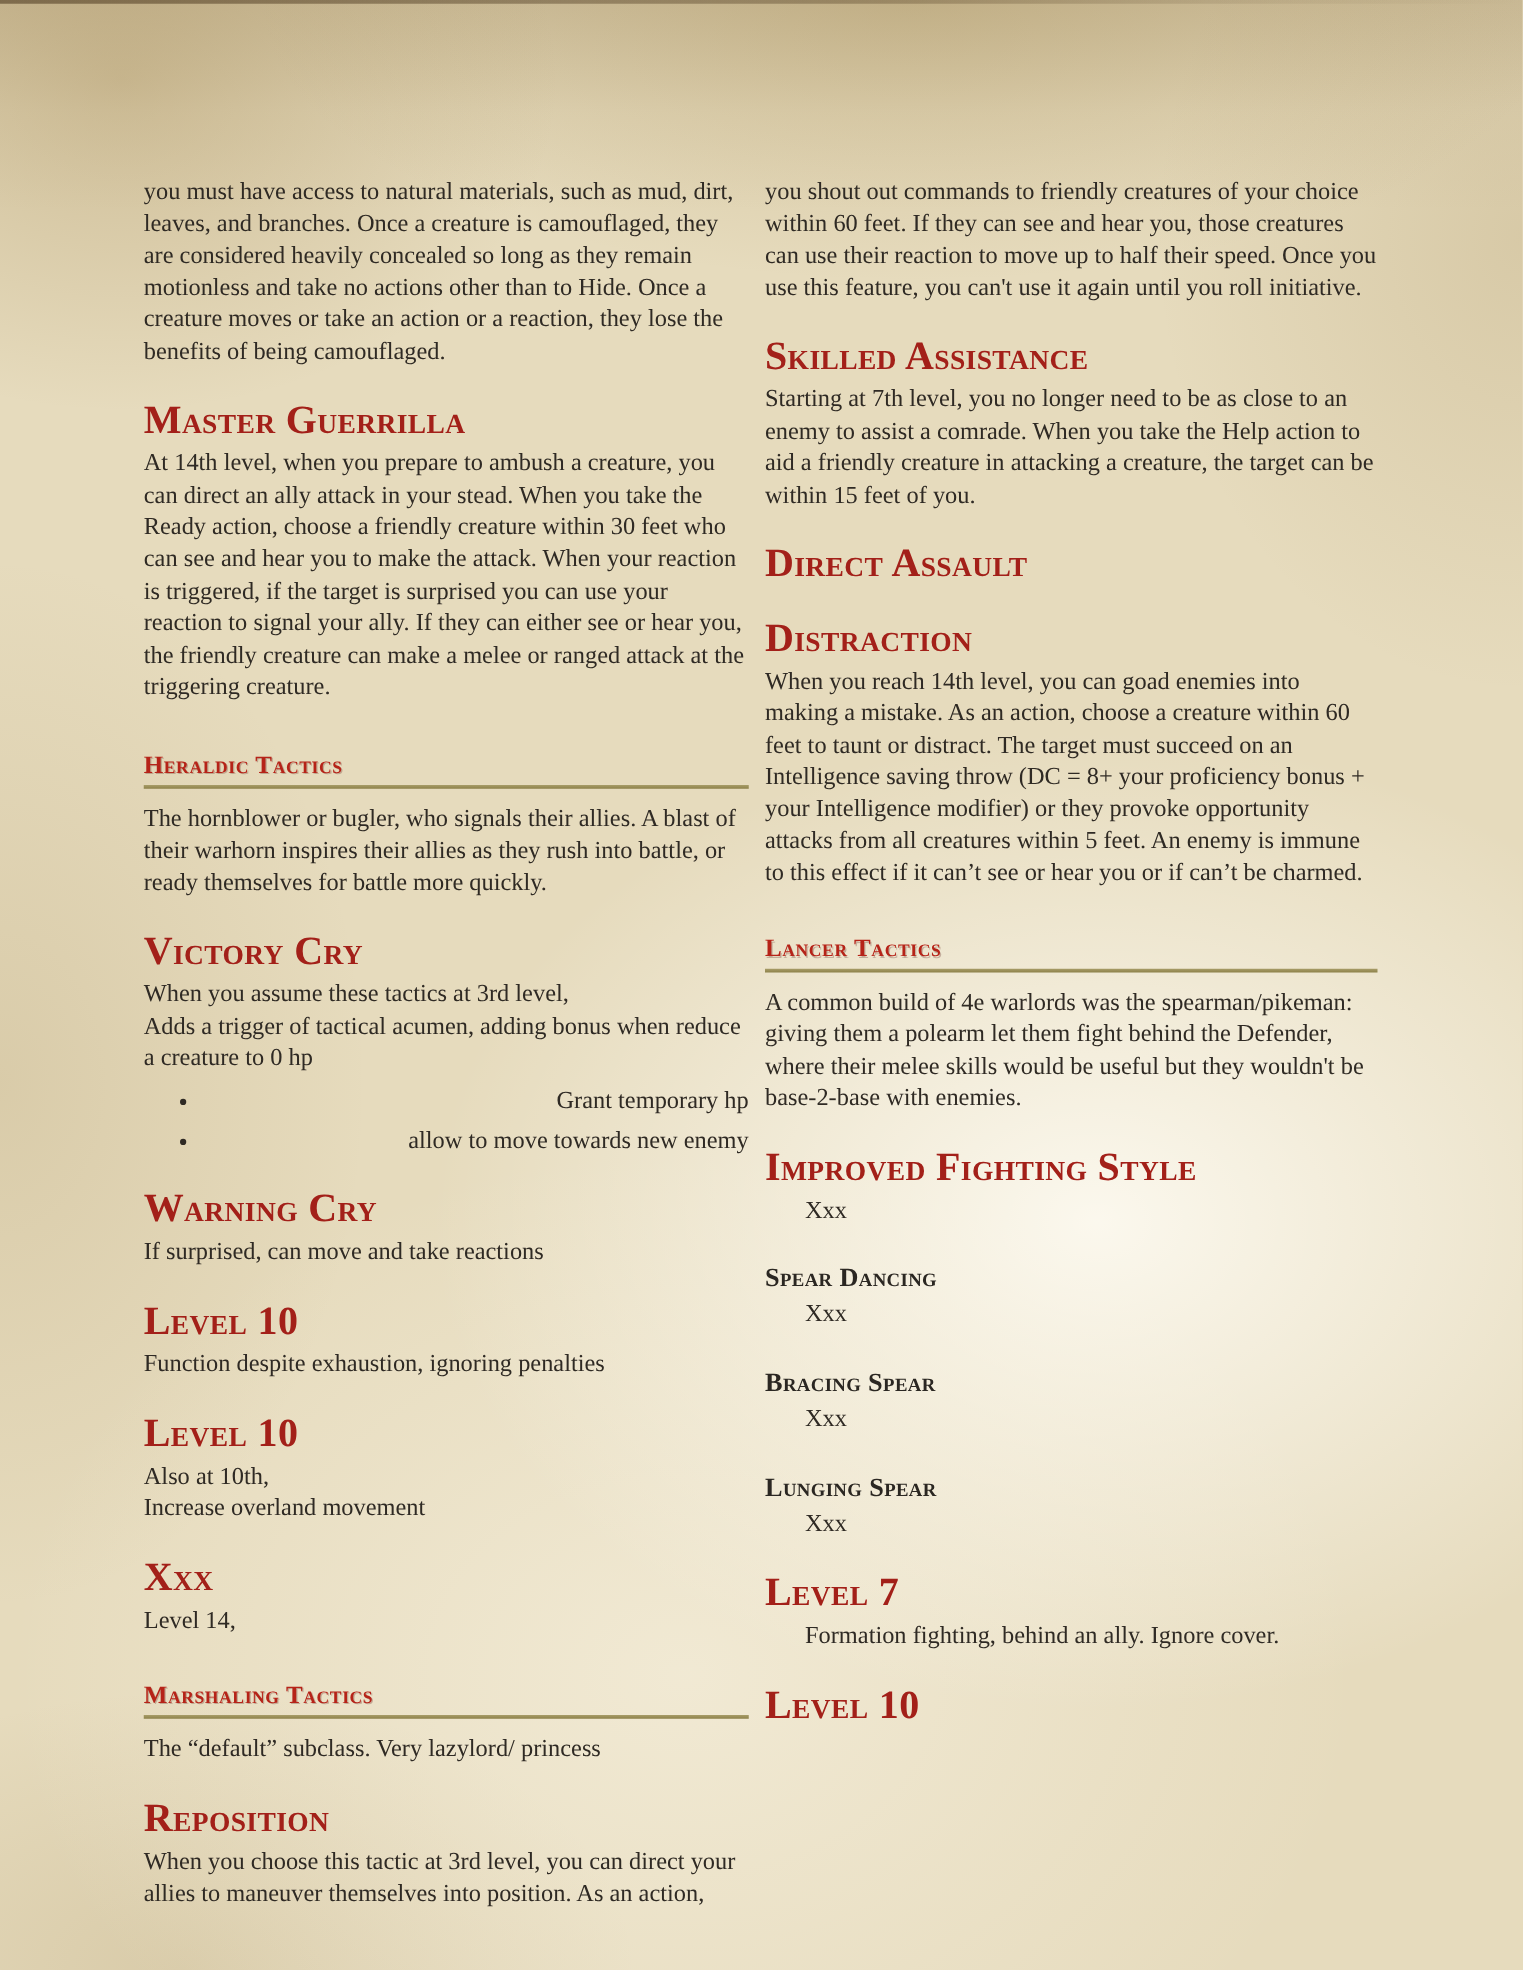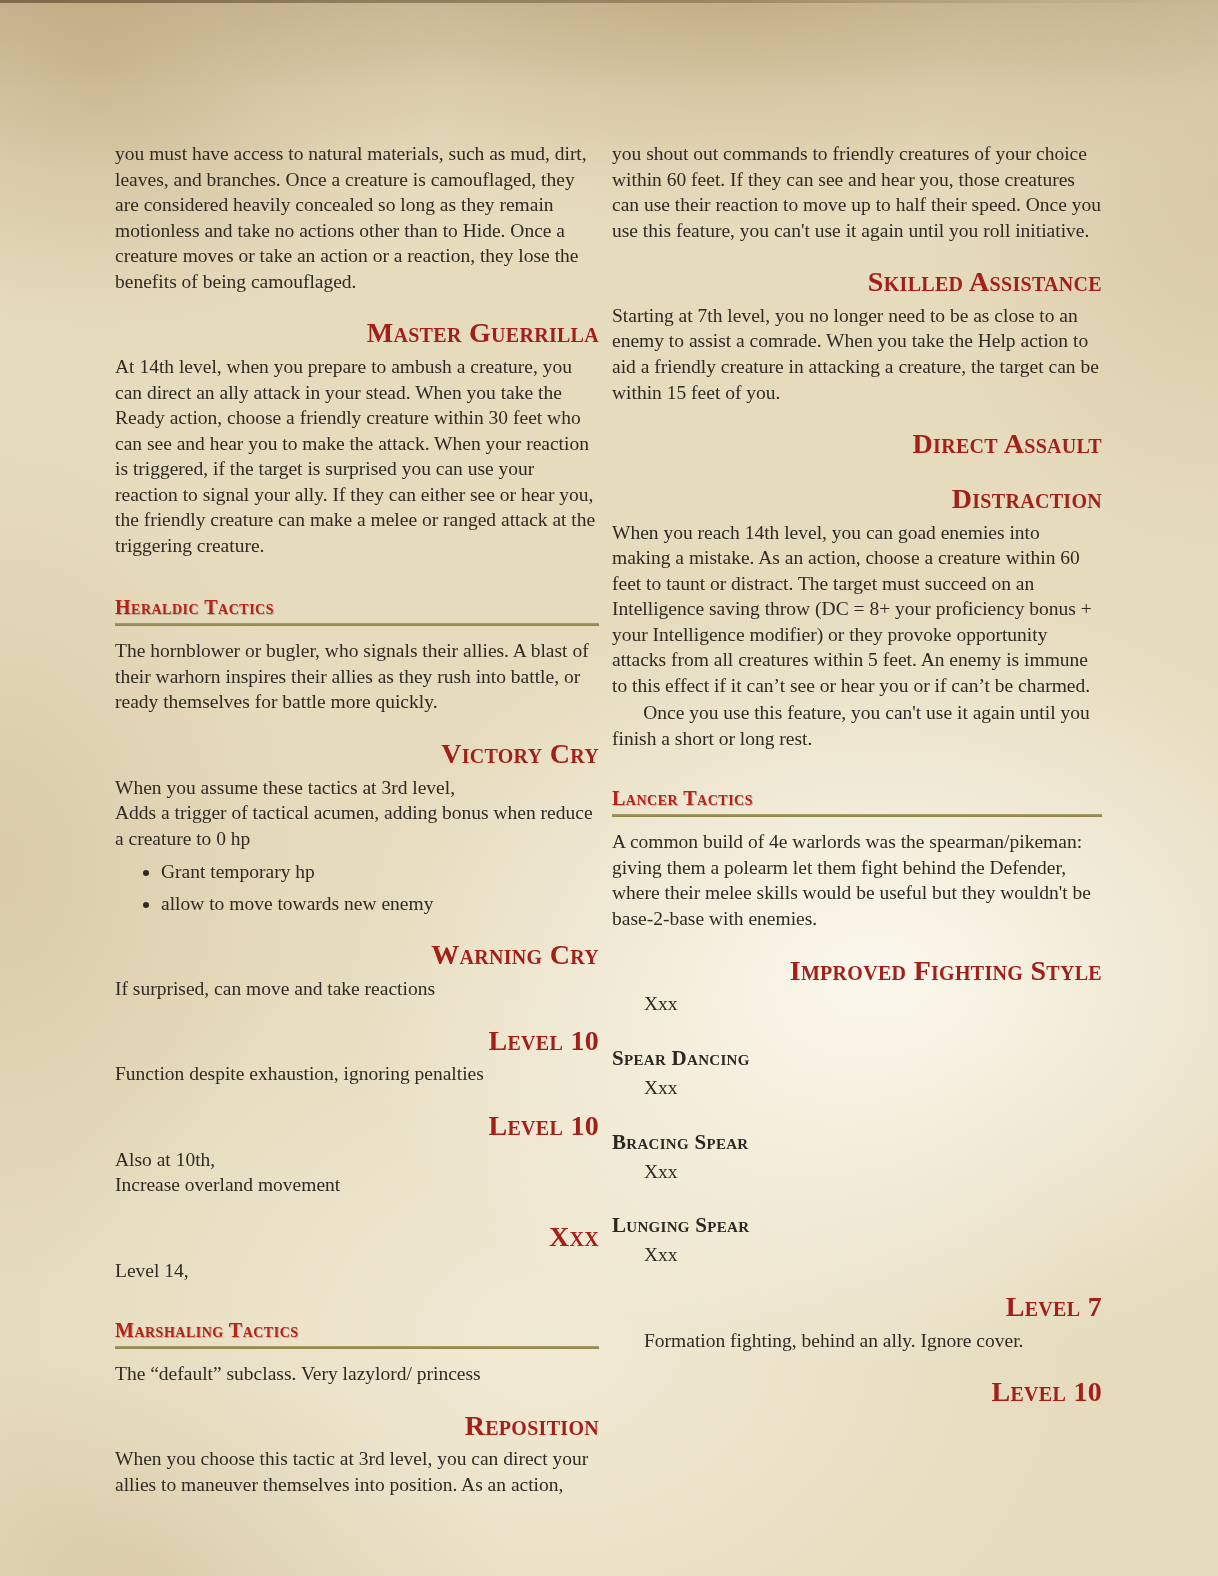--- a/index.html
+++ b/index.html
@@ -56,44 +56,44 @@
     text-shadow: 1px 1px 0 rgba(90,30,20,0.28);
     margin: 38px 0 0 0;
     line-height: 1.1;
   }
   .rule {
     height: 3px;
     background: linear-gradient(180deg, #a89d68, #8d8149);
     margin: 5px 0 12px 0;
   }
   .h2 {
-    font-size: 28px;
+    font-size: 32px;
     font-weight: 700;
     font-variant: small-caps;
     letter-spacing: 0.3px;
     color: #a32019;
     margin: 24px 0 5px 0;
     line-height: 1.1;
-    text-align: right;
   }
   .h3 {
     font-size: 21px;
     font-weight: 700;
     font-variant: small-caps;
     letter-spacing: 0.3px;
     color: #2b2722;
     margin: 30px 0 5px 0;
     line-height: 1.1;
   }
   .tight-top { margin-top: 36px; }
   ul.bullets {
     margin: 8px 0 0 0;
     padding-left: 46px;
     font-size: 19.5px;
     line-height: 1.31;
+    text-align: right;
   }
   ul.bullets li { margin: 0 0 6px 0; }
 </style>
 </head>
 <body>
 
 <div class="top-edge"></div>
 
 <div class="col col-left">
 
@@ -163,21 +163,20 @@
     <p class="body-text">Starting at 7th level, you no longer need to be as close to an enemy to assist a comrade. When you take the Help action to aid a friendly creature in attacking a creature, the target can be within 15 feet of you.</p>
   </section>
 
   <section>
     <div class="h2">Direct Assault</div>
   </section>
 
   <section>
     <div class="h2">Distraction</div>
     <p class="body-text">When you reach 14th level, you can goad enemies into making a mistake. As an action, choose a creature within 60 feet to taunt or distract. The target must succeed on an Intelligence saving throw (DC = 8+ your proficiency bonus + your Intelligence modifier) or they provoke opportunity attacks from all creatures within 5 feet. An enemy is immune to this effect if it can’t see or hear you or if can’t be charmed.</p>
-    <p class="body-text first-line-indent">Once you use this feature, you can't use it again until you finish a short or long rest.</p>
   </section>
 
   <section>
     <div class="h1 tight-top">Lancer Tactics</div>
     <div class="rule"></div>
     <p class="body-text">A common build of 4e warlords was the spearman/pikeman: giving them a polearm let them fight behind the Defender, where their melee skills would be useful but they wouldn't be base-2-base with enemies.</p>
   </section>
 
   <section>
     <div class="h2">Improved Fighting Style</div>

